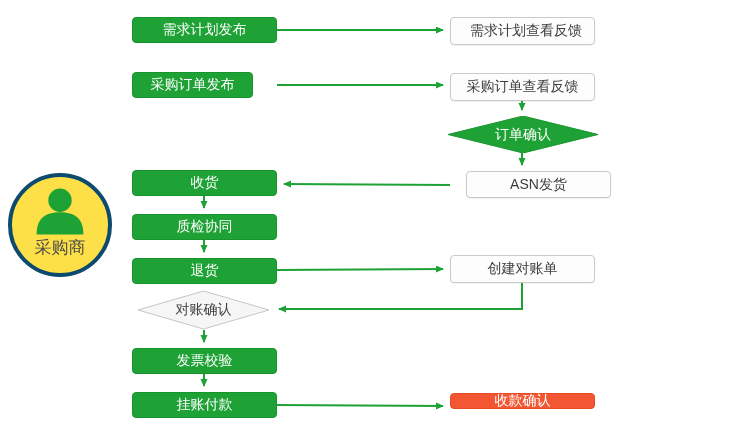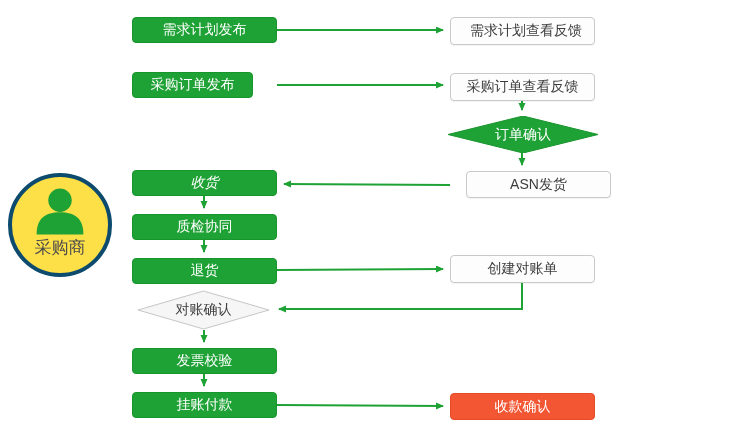--- a/index.html
+++ b/index.html
@@ -60,21 +60,21 @@
     <polyline points="522,283 522,309 279,309" fill="none" stroke="#1fa235" stroke-width="2" marker-end="url(#arr)"></polyline>
     <line x1="204" y1="330" x2="204" y2="342" stroke="#1fa235" stroke-width="2" marker-end="url(#arr)"></line>
     <line x1="204" y1="374" x2="204" y2="386" stroke="#1fa235" stroke-width="2" marker-end="url(#arr)"></line>
     <line x1="277" y1="405" x2="443" y2="406" stroke="#1fa235" stroke-width="2" marker-end="url(#arr)"></line>
   </svg>
 
   <div class="node green-box" style="left:132px;top:17px;width:145px;height:26px;">需求计划发布</div>
 
   <div class="node green-box" style="left:132px;top:72px;width:121px;height:26px;">采购订单发布</div>
 
-  <div class="node green-box" style="left:132px;top:170px;width:145px;height:26px;font-style:italic;">收货</div>
+  <div class="node green-box" style="left:132px;top:170px;width:145px;height:26px;">收货</div>
 
   <div class="node green-box" style="left:132px;top:214px;width:145px;height:26px;">质检协同</div>
 
   <div class="node green-box" style="left:132px;top:258px;width:145px;height:26px;">退货</div>
 
   <div class="diamond gray" style="left:137px;top:290px;width:133px;height:40px;">
     <svg viewBox="0 0 133 40" preserveAspectRatio="none">
       <polygon points="66.5,1 132,20 66.5,39 1,20" fill="#f6f6f6" stroke="#c6c6c6" stroke-width="1"></polygon>
     </svg>
     <span class="dlabel">对账确认</span>
@@ -92,21 +92,21 @@
     <svg viewBox="0 0 150 37" preserveAspectRatio="none">
       <polygon points="75,0 150,18.5 75,37 0,18.5" fill="#1fa235" stroke="#18942c" stroke-width="1"></polygon>
     </svg>
     <span class="dlabel">订单确认</span>
   </div>
 
   <div class="node white-box" style="left:450px;top:171px;width:145px;height:27px;margin-left:16px;">ASN发货</div>
 
   <div class="node white-box" style="left:450px;top:255px;width:145px;height:28px;">创建对账单</div>
 
-  <div class="node red-box" style="left:450px;top:393px;width:145px;height:27px;">收款确认</div>
+  <div class="node red-box" style="left:450px;top:393px;width:145px;height:16px;">收款确认</div>
 
   <div class="actor" style="left:8px;top:173px;">
     <svg width="54" height="48" viewBox="0 0 60 52">
       <circle cx="30" cy="14" r="13" fill="#1fa235"></circle>
       <path d="M4,52 C4,34 14,27.5 30,27.5 C46,27.5 56,34 56,52 Z" fill="#1fa235"></path>
     </svg>
     <div class="actor-label">采购商</div>
   </div>
 
 

